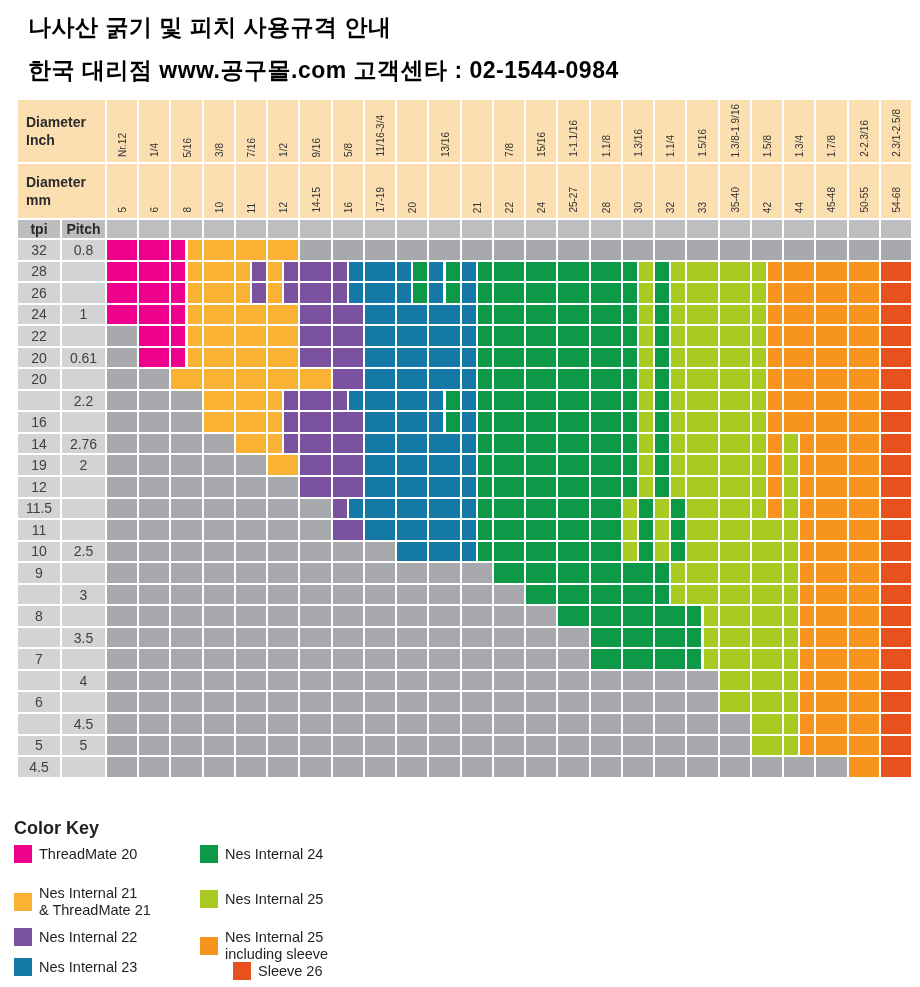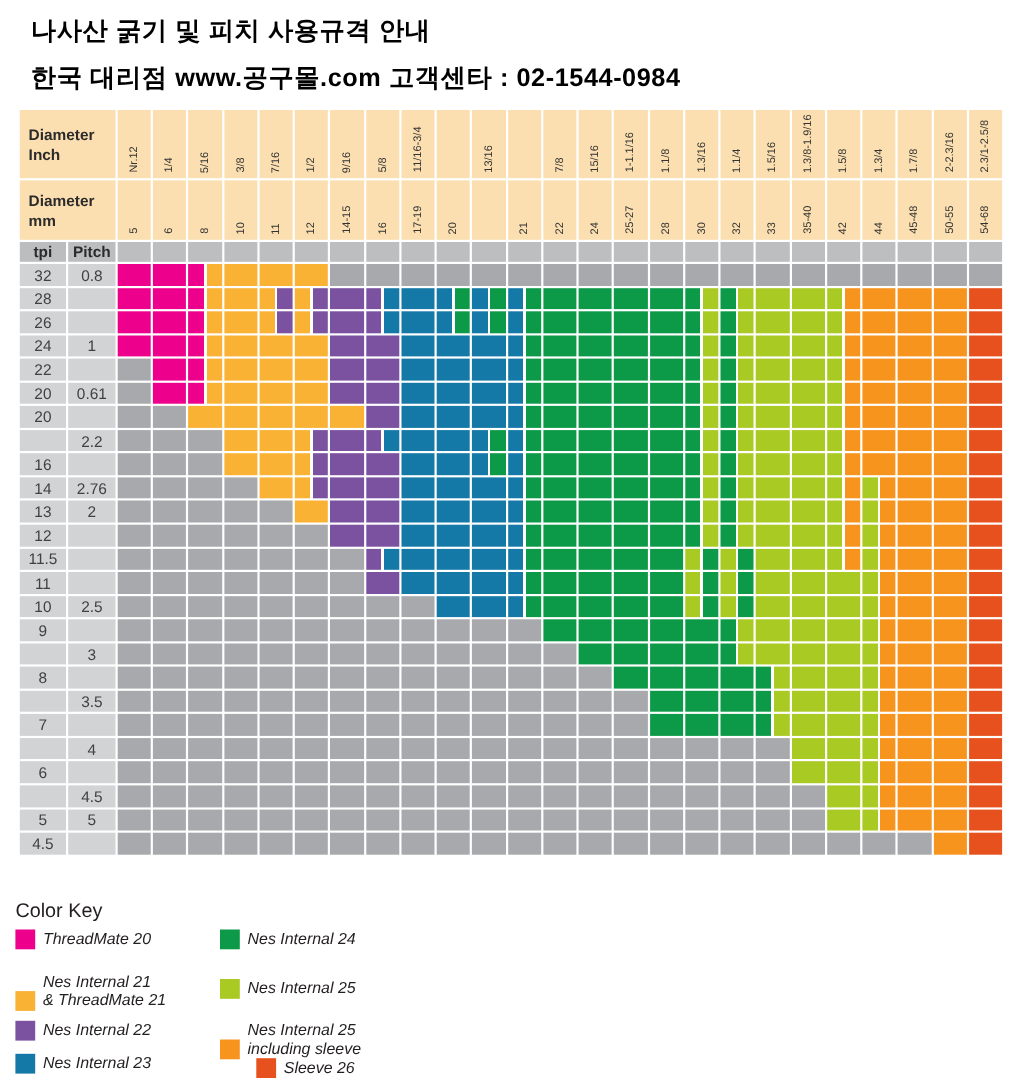--- a/index.html
+++ b/index.html
@@ -28,22 +28,22 @@
     font-size:10px;color:#333;white-space:nowrap;
   }
   .tpihead{background:#BBBDBF;display:flex;align-items:center;justify-content:center;
     font-size:14px;font-weight:bold;color:#2b2b2b;}
   .tpifill{background:#BCBEC0;}
   .rowlabel{background:#D1D3D4;display:flex;align-items:center;justify-content:center;
     font-size:14px;color:#414042;}
   .dcell{width:100%;height:100%;}
 
   #legend{position:absolute;left:14px;top:818px;width:880px;}
-  #legend-title{font-size:18px;font-weight:normal;color:#231f20;}
-  .leg-item{position:absolute;display:flex;align-items:flex-end;font-style:italic;}
+  #legend-title{font-size:18px;font-weight:bold;color:#231f20;}
+  .leg-item{position:absolute;display:flex;align-items:center;}
   .leg-swatch{width:18px;height:18px;flex:0 0 18px;margin-right:7px;}
   .leg-lines{font-size:14.5px;color:#231f20;line-height:17px;padding-top:1px;}
 </style>
 </head>
 <body>
 
 <div class="title title1">나사산 굵기 및 피치  사용규격 안내</div>
 <div class="title title2">한국 대리점 www.공구몰.com  고객센타 : 02-1544-0984</div>
 
 <div id="grid">
@@ -495,21 +495,21 @@
     <div class="dcell" style="background: rgb(13, 154, 72);"></div>
     <div class="dcell" style="background: linear-gradient(90deg, rgb(13, 154, 72) 0px, rgb(13, 154, 72) 46%, rgb(255, 255, 255) 46%, rgb(255, 255, 255) 54%, rgb(169, 201, 35) 54%, rgb(169, 201, 35) 100%);"></div>
     <div class="dcell" style="background: linear-gradient(90deg, rgb(13, 154, 72) 0px, rgb(13, 154, 72) 46%, rgb(255, 255, 255) 46%, rgb(255, 255, 255) 54%, rgb(169, 201, 35) 54%, rgb(169, 201, 35) 100%);"></div>
     <div class="dcell" style="background: rgb(169, 201, 35);"></div>
     <div class="dcell" style="background: rgb(169, 201, 35);"></div>
     <div class="dcell" style="background: linear-gradient(90deg, rgb(169, 201, 35) 0px, rgb(169, 201, 35) 46%, rgb(255, 255, 255) 46%, rgb(255, 255, 255) 54%, rgb(247, 148, 30) 54%, rgb(247, 148, 30) 100%);"></div>
     <div class="dcell" style="background: linear-gradient(90deg, rgb(169, 201, 35) 0px, rgb(169, 201, 35) 46%, rgb(255, 255, 255) 46%, rgb(255, 255, 255) 54%, rgb(247, 148, 30) 54%, rgb(247, 148, 30) 100%);"></div>
     <div class="dcell" style="background: rgb(247, 148, 30);"></div>
     <div class="dcell" style="background: rgb(247, 148, 30);"></div>
     <div class="dcell" style="background: rgb(230, 81, 30);"></div>
-    <div class="rowlabel">13</div>
+    <div class="rowlabel">19</div>
     <div class="rowlabel">2</div>
     <div class="dcell" style="background: rgb(167, 169, 172);"></div>
     <div class="dcell" style="background: rgb(167, 169, 172);"></div>
     <div class="dcell" style="background: rgb(167, 169, 172);"></div>
     <div class="dcell" style="background: rgb(167, 169, 172);"></div>
     <div class="dcell" style="background: rgb(167, 169, 172);"></div>
     <div class="dcell" style="background: rgb(249, 178, 51);"></div>
     <div class="dcell" style="background: rgb(123, 82, 160);"></div>
     <div class="dcell" style="background: rgb(123, 82, 160);"></div>
     <div class="dcell" style="background: rgb(21, 121, 167);"></div>

